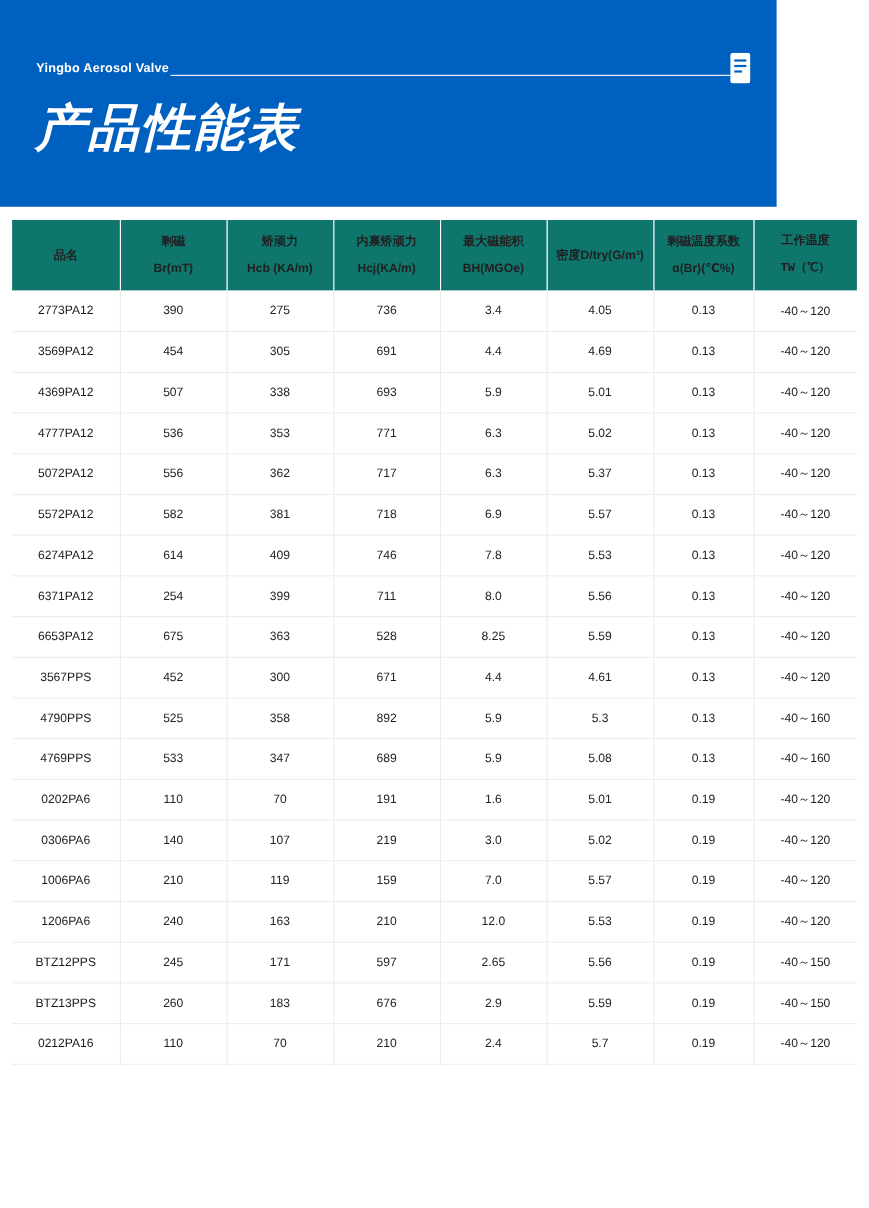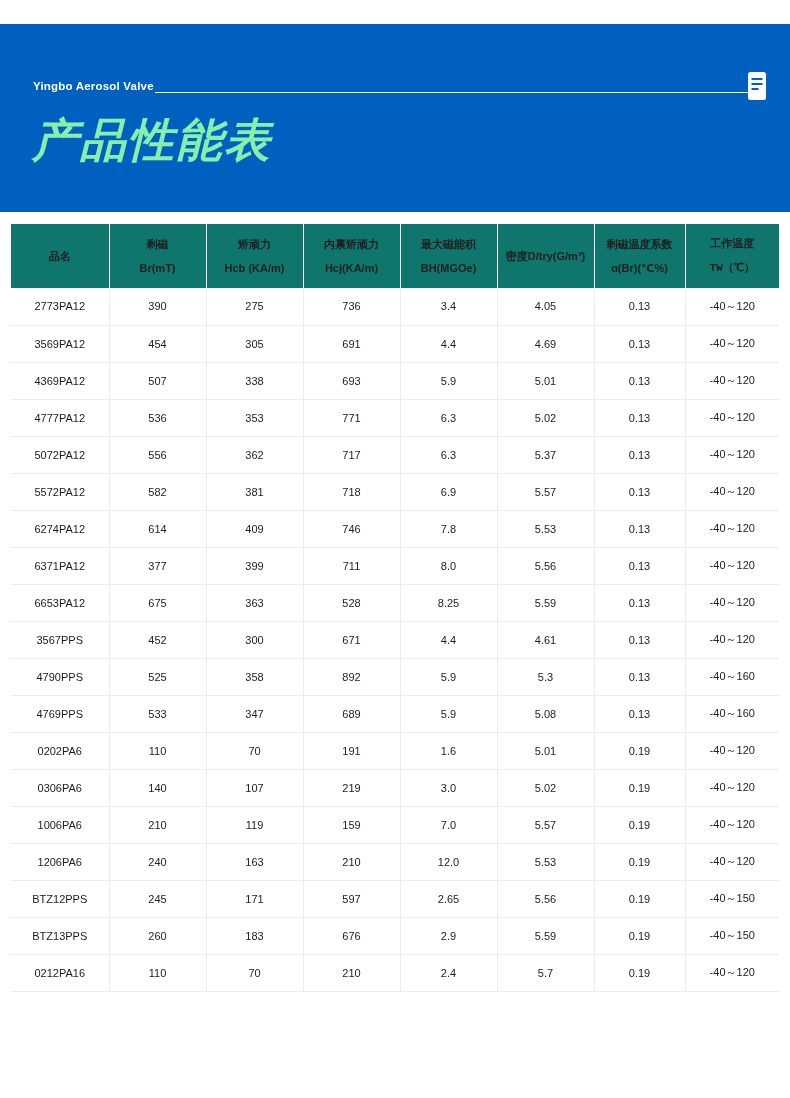--- a/index.html
+++ b/index.html
@@ -10,25 +10,24 @@
     width: 790px;
     height: 1098px;
     background: #ffffff;
     font-family: "Liberation Sans", "DejaVu Sans", sans-serif;
     overflow: hidden;
   }
 
   
   .banner {
     position: relative;
-    width: 790px;
+    width: 706px;
     height: 188px;
     background: #0060BF;
     box-sizing: border-box;
-    margin-top: 24px;
   }
   .brand-row {
     position: absolute;
     left: 33px;
     top: 56px;
     right: 22px;
     display: flex;
     align-items: flex-end;
   }
   .brand-name {
@@ -54,21 +53,21 @@
     top: 48px;
     width: 22px;
     height: 28px;
   }
   .doc-icon svg { display: block; }
 
   .banner-title {
     position: absolute;
     left: 32px;
     top: 88px;
-    color: #86efac;
+    color: #ffffff;
     font-size: 46px;
     font-weight: 700;
     letter-spacing: 2px;
     font-style: italic;
     font-family: "DejaVu Sans", "Liberation Sans", sans-serif;
     line-height: 56px;
     white-space: nowrap;
   }
 
   
@@ -273,21 +272,21 @@
           <td>614</td>
           <td>409</td>
           <td>746</td>
           <td>7.8</td>
           <td>5.53</td>
           <td>0.13</td>
           <td>-40～120</td>
         </tr>
         <tr>
           <td class="name-cell">6371PA12</td>
-          <td>377</td>
+          <td>254</td>
           <td>399</td>
           <td>711</td>
           <td>8.0</td>
           <td>5.56</td>
           <td>0.13</td>
           <td>-40～120</td>
         </tr>
         <tr>
           <td class="name-cell">6653PA12</td>
           <td>675</td>

